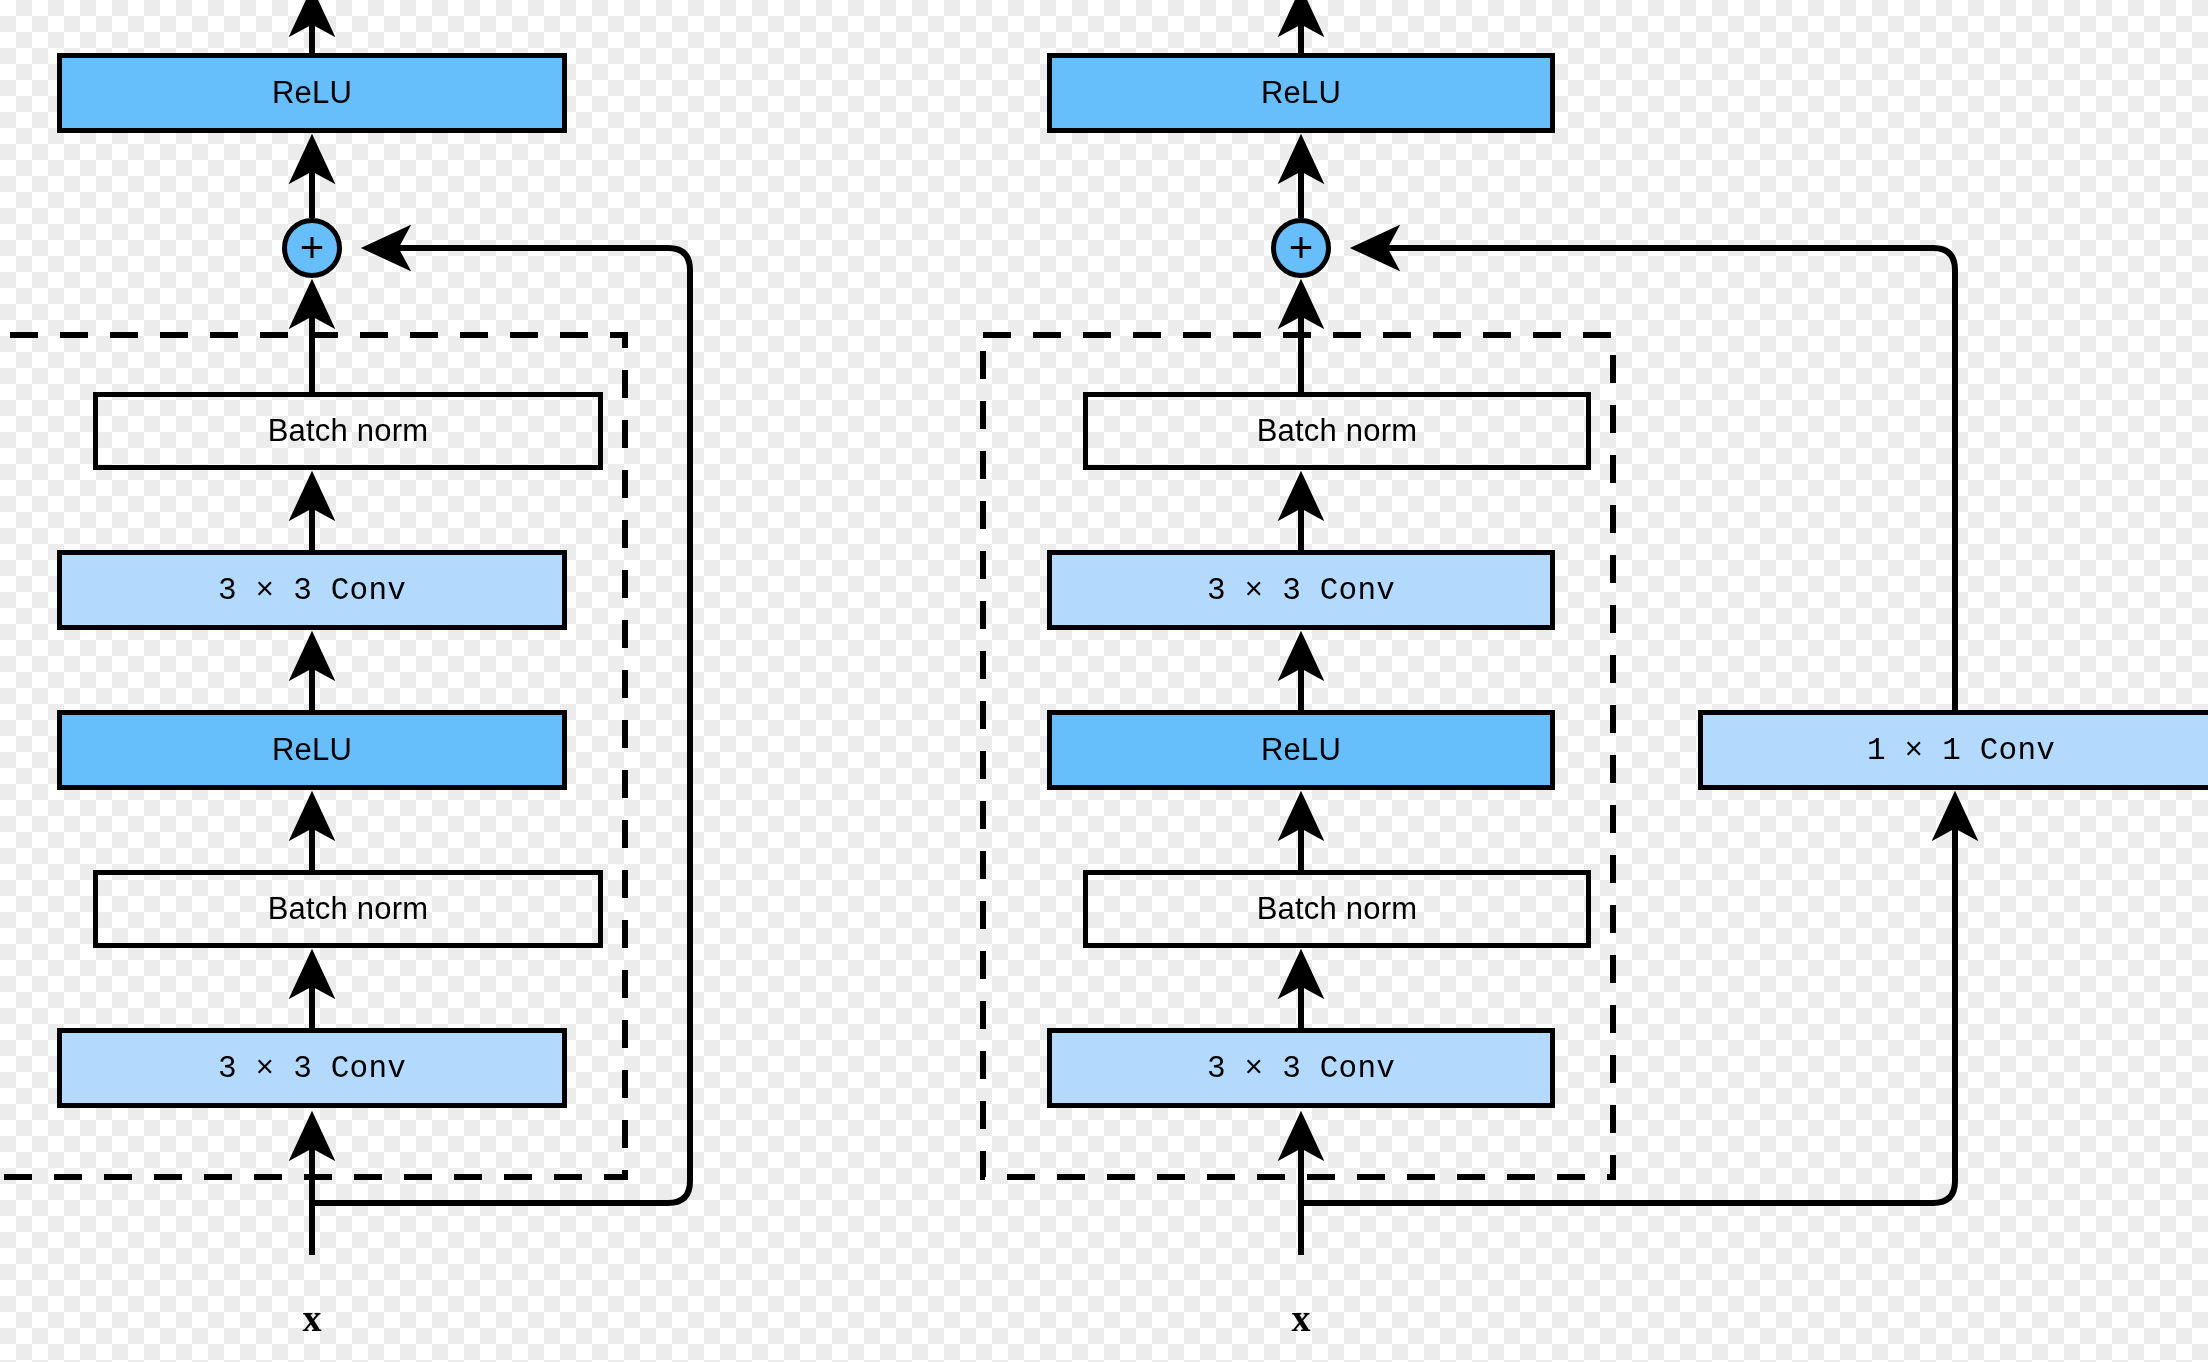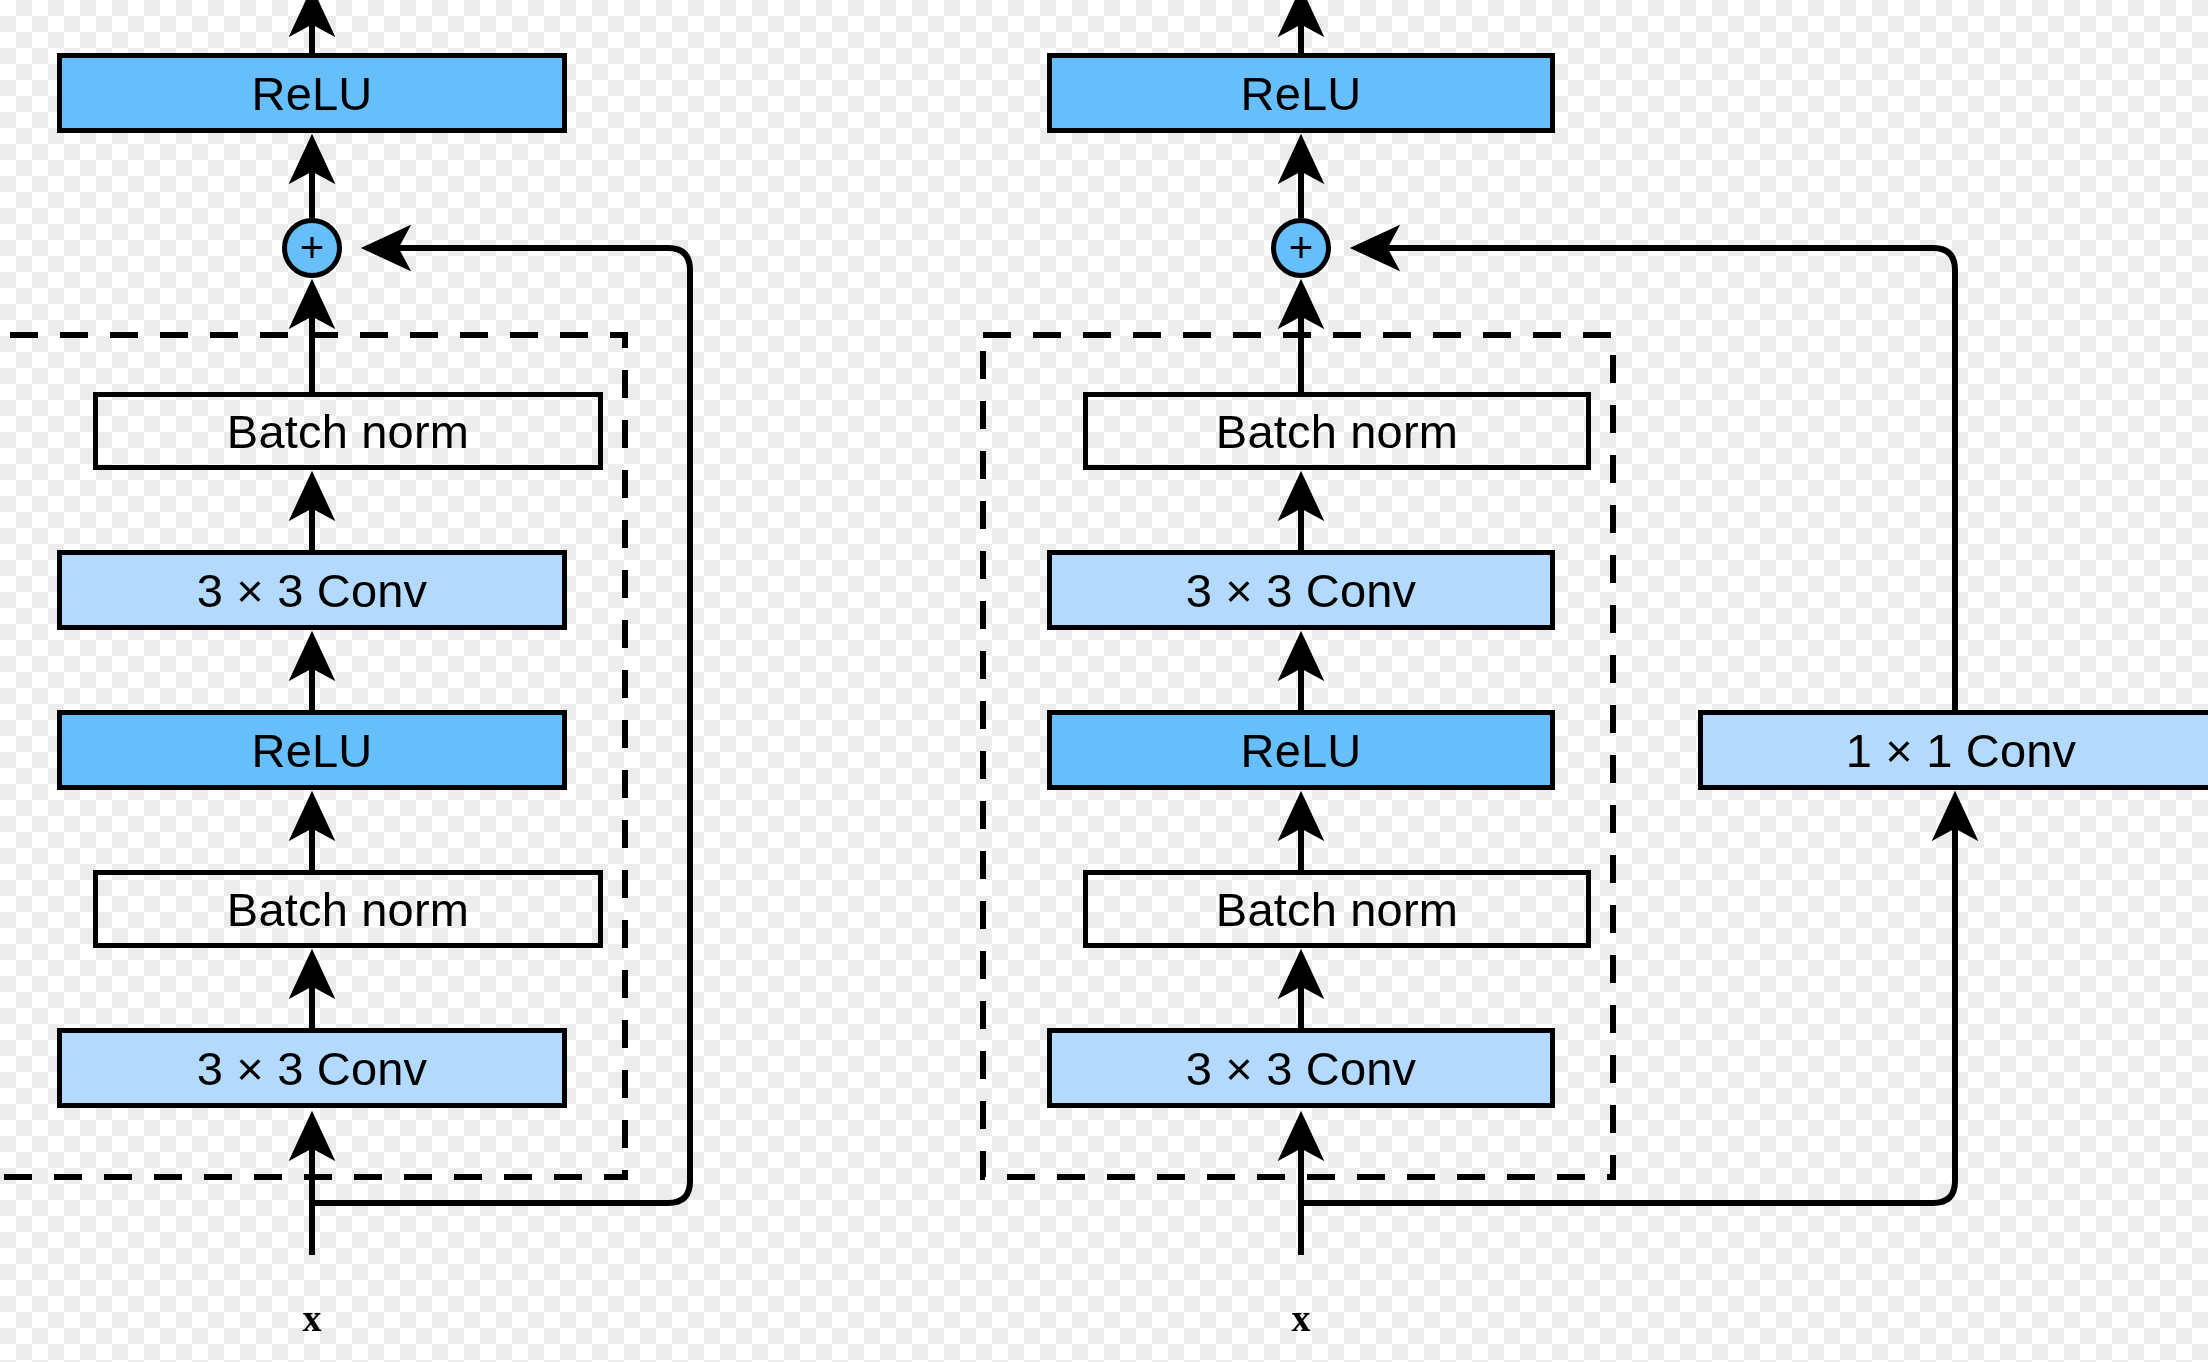--- a/index.html
+++ b/index.html
@@ -27,27 +27,27 @@
     width: 2208px;
     height: 1362px;
   }
   .node-box {
     position: absolute;
     box-sizing: border-box;
     border: 5px solid #000000;
     display: flex;
     align-items: center;
     justify-content: center;
-    font-size: 47px;
+    font-size: 31px;
     color: #000000;
     letter-spacing: 0.2px;
     white-space: nowrap;
   }
   .fill-relu   { background: #66bffa; }
-  .fill-conv   { background: #b3d9fd; }
+  .fill-conv   { background: #b3d9fd; font-family: Liberation Mono, monospace; }
   .fill-none   { background: transparent; margin-left: 36px; }
 
   .plus-node {
     position: absolute;
     box-sizing: border-box;
     width: 60px;
     height: 60px;
     border-radius: 50%;
     border: 5px solid #000000;
     background: #66bffa;

